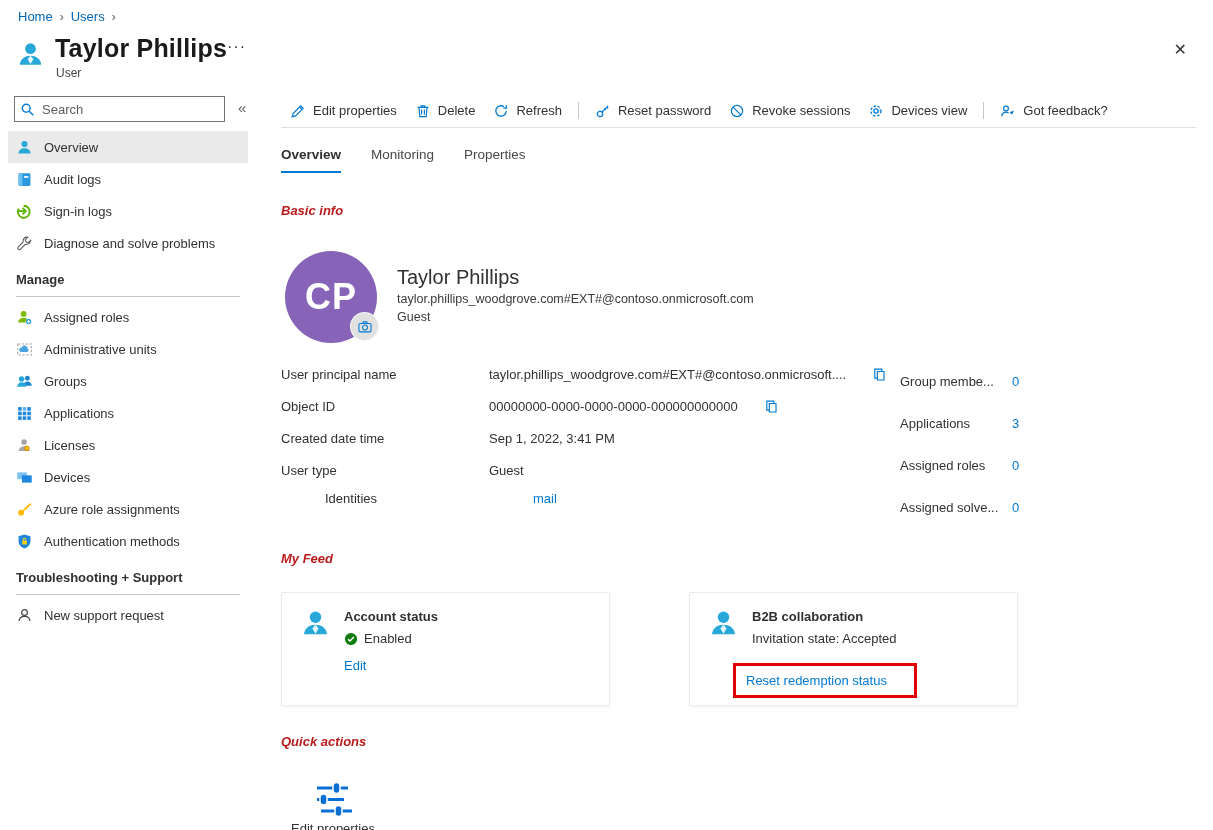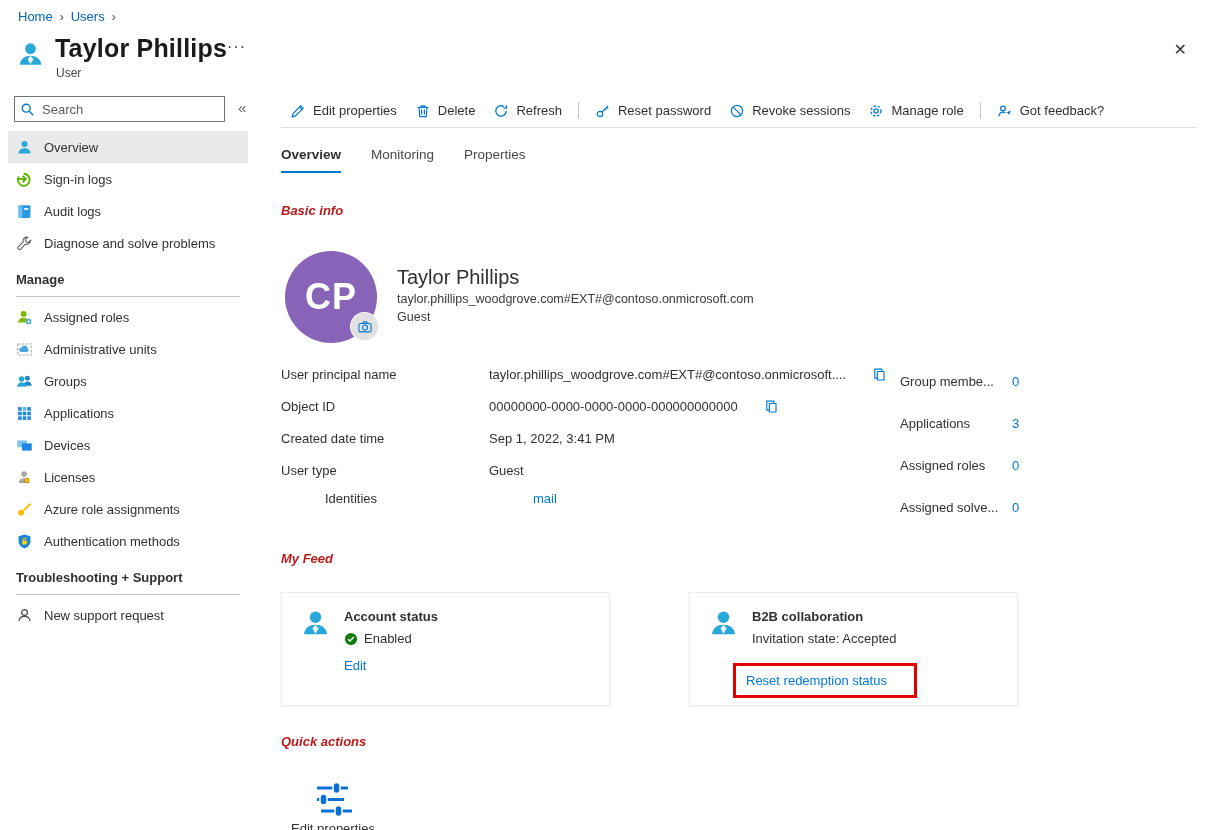--- a/index.html
+++ b/index.html
@@ -106,34 +106,34 @@
 
   <div class="nav">
     <div class="nav-item selected">
       <svg width="17" height="17" viewBox="0 0 20 20">
           <circle cx="10" cy="6" r="3.6" fill="#28a8d9"></circle>
           <path d="M2.8 17c.4-4 3.5-6 7.2-6s6.8 2 7.2 6z" fill="#28a8d9"></path>
         </svg>
       <span>Overview</span>
     </div>
     <div class="nav-item">
+      <svg width="17" height="17" viewBox="0 0 20 20">
+          <rect x="3" y="2.5" width="14" height="15" rx="1.5" fill="#2a99e0"></rect>
+          <rect x="3" y="2.5" width="4.5" height="15" rx="1.5" fill="#6cc0f0"></rect>
+          <rect x="9.5" y="6" width="5" height="2" fill="#fff"></rect>
+        </svg>
+      <span>Audit logs</span>
+    </div>
+    <div class="nav-item">
       <svg width="17" height="17" viewBox="0 0 20 20" fill="none">
           <path d="M9 3.3a7 7 0 1 1-5.8 3.2" stroke="#5db300" stroke-width="2.2"></path>
           <path d="M2.5 9.5h8.5" stroke="#5db300" stroke-width="2.2"></path>
           <path d="M7.8 5.8L11.5 9.5 7.8 13.2" stroke="#5db300" stroke-width="2.2"></path>
         </svg>
       <span>Sign-in logs</span>
-    </div>
-    <div class="nav-item">
-      <svg width="17" height="17" viewBox="0 0 20 20">
-          <rect x="3" y="2.5" width="14" height="15" rx="1.5" fill="#2a99e0"></rect>
-          <rect x="3" y="2.5" width="4.5" height="15" rx="1.5" fill="#6cc0f0"></rect>
-          <rect x="9.5" y="6" width="5" height="2" fill="#fff"></rect>
-        </svg>
-      <span>Audit logs</span>
     </div>
     <div class="nav-item">
       <svg width="17" height="17" viewBox="0 0 20 20" fill="none">
           <path d="M16.8 6.8a4.3 4.3 0 0 1-5.6 4L5.4 16.6a1.9 1.9 0 0 1-2.7-2.7l5.8-5.8a4.3 4.3 0 0 1 5.3-5.4L11 5.5l.9 2.6 2.6.9 2.8-2.8c.1.2.1.4.1.6z" stroke="#5f5e5c" stroke-width="1.3"></path>
         </svg>
       <span>Diagnose and solve problems</span>
     </div>
 
     <div class="nav-sec">
       <div class="sec-title">Manage</div>
@@ -174,34 +174,34 @@
             <rect x="13.3" y="7.9" width="4.2" height="4.2"></rect>
             <rect x="2.5" y="13.3" width="4.2" height="4.2"></rect>
             <rect x="7.9" y="13.3" width="4.2" height="4.2"></rect>
             <rect x="13.3" y="13.3" width="4.2" height="4.2"></rect>
           </g>
         </svg>
       <span>Applications</span>
     </div>
     <div class="nav-item">
       <svg width="17" height="17" viewBox="0 0 20 20">
-          <rect x="1.5" y="4" width="11.5" height="8" fill="#7cc3ef"></rect>
-          <rect x="7" y="7.5" width="11.5" height="8.5" fill="#1f86e0"></rect>
-        </svg>
-      <span>Devices</span>
-    </div>
-    <div class="nav-item">
-      <svg width="17" height="17" viewBox="0 0 20 20">
           <circle cx="9.5" cy="6" r="3.3" fill="#a6a6a6"></circle>
           <path d="M3 16.5c.4-3.8 3.2-5.7 6.5-5.7s6.1 1.9 6.5 5.7z" fill="#a6a6a6"></path>
           <circle cx="12.8" cy="13.4" r="2.8" fill="#ffb900" stroke="#b57b00" stroke-width=".8"></circle>
         </svg>
       <span>Licenses</span>
     </div>
     <div class="nav-item">
+      <svg width="17" height="17" viewBox="0 0 20 20">
+          <rect x="1.5" y="4" width="11.5" height="8" fill="#7cc3ef"></rect>
+          <rect x="7" y="7.5" width="11.5" height="8.5" fill="#1f86e0"></rect>
+        </svg>
+      <span>Devices</span>
+    </div>
+    <div class="nav-item">
       <svg width="17" height="17" viewBox="0 0 20 20" fill="none">
           <circle cx="6" cy="13.8" r="3.4" fill="#ffb900"></circle>
           <path d="M8.5 11.5L16.6 3.4M16.6 3.4l1.2 1.2M13.3 5.2l2 2M10.8 7.7l2 2" stroke="#ffb900" stroke-width="1.8"></path>
         </svg>
       <span>Azure role assignments</span>
     </div>
     <div class="nav-item">
       <svg width="17" height="17" viewBox="0 0 20 20">
           <path d="M10 1.8l7 2.1v5.6c0 4.8-3.3 7.4-7 8.7-3.7-1.3-7-3.9-7-8.7V3.9z" fill="#1f86e0"></path>
           <rect x="7.3" y="9" width="5.4" height="4.6" rx=".8" fill="#ffd400"></rect>
@@ -256,21 +256,21 @@
           <circle cx="8" cy="8" r="5.6"></circle>
           <path d="M4.1 4.1l7.8 7.8"></path>
         </svg>
       <span>Revoke sessions</span>
     </div>
     <div class="tb-item">
       <svg width="16" height="16" viewBox="0 0 16 16" fill="none" stroke="#0078d4" stroke-width="1.3">
           <circle cx="8" cy="8" r="2.1"></circle>
           <circle cx="8" cy="8" r="5" stroke-dasharray="2.4 1.7"></circle>
         </svg>
-      <span>Manage role</span>
+      <span>Devices view</span>
     </div>
     <div class="tb-sep"></div>
     <div class="tb-item">
       <svg width="16" height="16" viewBox="0 0 16 16" fill="none" stroke="#0078d4" stroke-width="1.2">
           <circle cx="6" cy="5.5" r="2.4"></circle>
           <path d="M1.8 13.3c.4-2.7 2-4.1 4.2-4.1 1 0 1.9.3 2.6.8"></path>
           <path d="M9.6 9.3l4.4-1.9-1.9 4.4-1.1-1.4z" fill="#0078d4" stroke="none"></path>
         </svg>
       <span>Got feedback?</span>
     </div>

